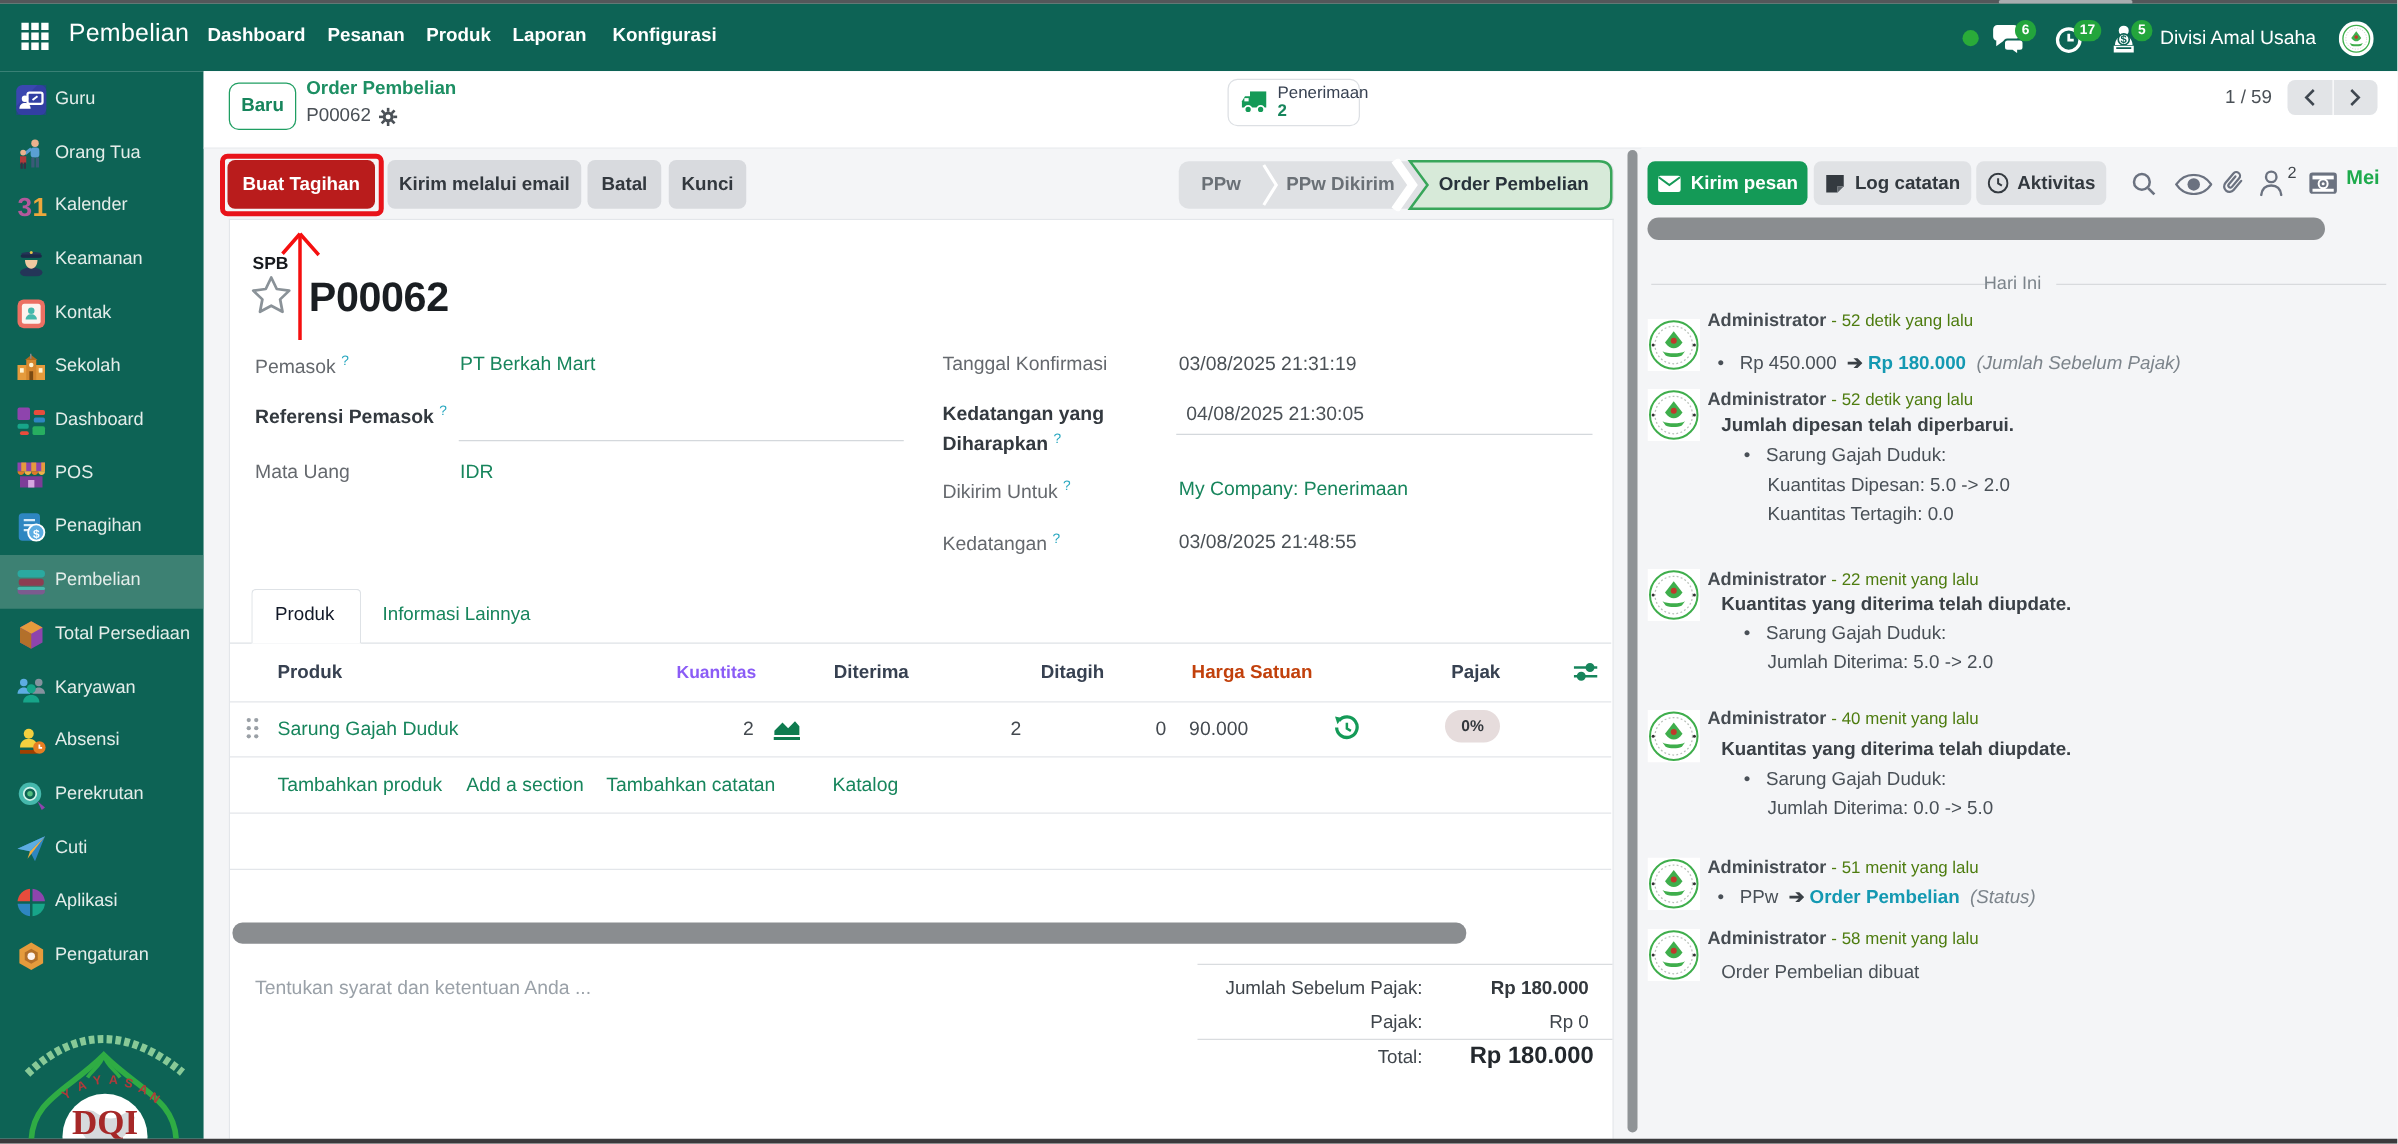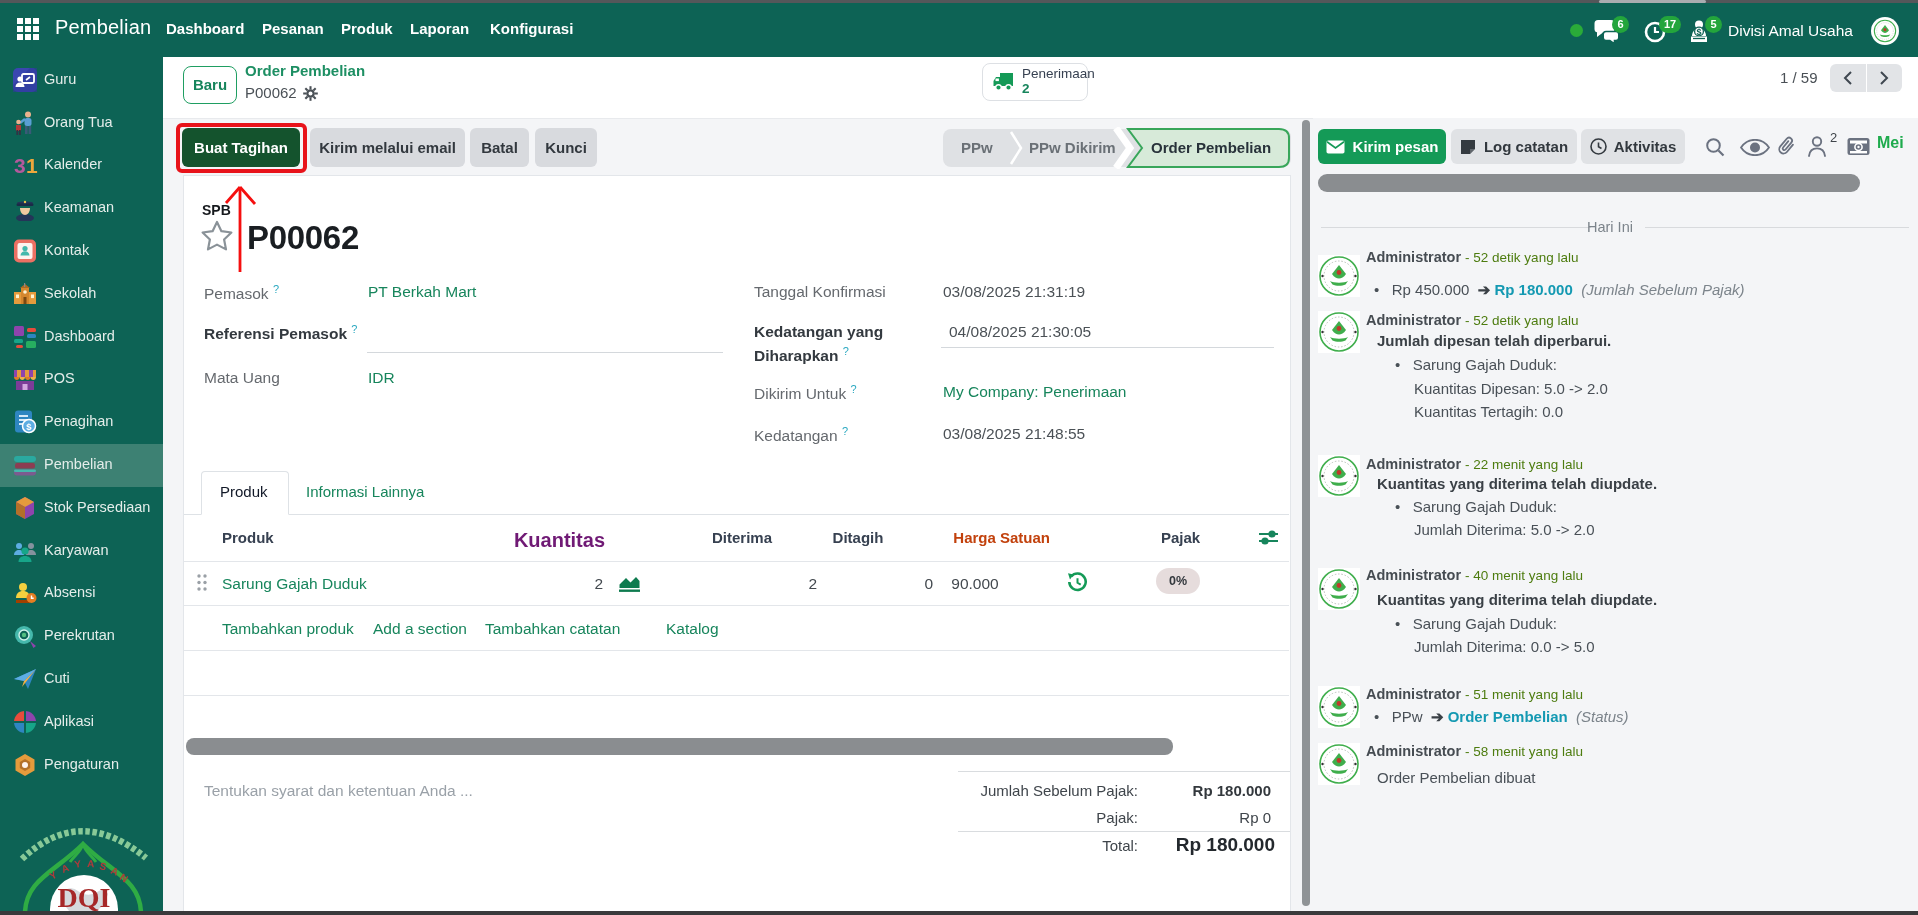--- a/index.html
+++ b/index.html
@@ -202,21 +202,21 @@
           <rect x="2" y="17.6" width="22" height="2.4" rx="1.2" fill="#45b8ac"></rect>
         </svg>
         <div class="stxt">Pembelian</div>
       </div>
 <div class="sitem" style="top:429.8px">
         <svg class="sico" width="26" height="26" viewBox="0 0 26 26">
           <path d="M13 2l9 5v12l-9 5-9-5V7z" fill="#8e44ad"></path>
           <path d="M13 2l9 5-9 5-9-5z" fill="#e59b3c"></path>
           <path d="M13 12v12l-9-5V7z" fill="#b3702a"></path>
         </svg>
-        <div class="stxt">Stok Persediaan</div>
+        <div class="stxt">Total Persediaan</div>
       </div>
 <div class="sitem" style="top:472.6px">
         <svg class="sico" width="26" height="26" viewBox="0 0 26 26">
           <circle cx="7" cy="8" r="3" fill="#5dade2"></circle>
           <path d="M2 17c0-3 2.2-5 5-5s5 2 5 5z" fill="#5dade2"></path>
           <circle cx="19" cy="8" r="3" fill="#85929e"></circle>
           <path d="M14 17c0-3 2.2-5 5-5s5 2 5 5z" fill="#85929e"></path>
           <circle cx="13" cy="13" r="3.6" fill="#17a589"></circle>
           <path d="M6.5 24c0-4 2.8-6 6.5-6s6.5 2 6.5 6z" fill="#17a589"></path>
         </svg>
@@ -320,21 +320,21 @@
 <div class="a" style="left:1667px;top:7px;width:36px;height:28px;background:#e2e4e7;border-radius:6px 0 0 6px"></div>
 <div class="a" style="left:1704px;top:7px;width:35px;height:28px;background:#e2e4e7;border-radius:0 6px 6px 0"></div>
 <svg class="a" style="left:1679px;top:14px" width="12" height="14" viewBox="0 0 12 14">
           <path d="M9 1L3 7l6 6" fill="none" stroke="#3f4750" stroke-width="2"></path>
         </svg>
 <svg class="a" style="left:1715px;top:14px" width="12" height="14" viewBox="0 0 12 14">
           <path d="M3 1l6 6-6 6" fill="none" stroke="#3f4750" stroke-width="2"></path>
         </svg>
 </div>
 <div class="a" style="left:13px;top:66px;width:131px;height:50px;border:4px solid #e8131a;border-radius:6px"></div>
-<div class="btn" style="left:19px;top:71px;width:118px;height:39px;background:#14532d;color:#fff">Buat Tagihan</div>
+<div class="btn" style="left:19px;top:71px;width:118px;height:39px;background:#b91c1c;color:#fff">Buat Tagihan</div>
 <div class="btn btng" style="left:147px;top:71px;width:155px;height:39px">Kirim melalui email</div>
 <div class="btn btng" style="left:307px;top:71px;width:59px;height:39px">Batal</div>
 <div class="btn btng" style="left:372px;top:71px;width:62px;height:39px">Kunci</div>
 <div class="a" style="left:780px;top:72px;width:348px;height:38px;background:#dfe1e4;border-radius:8px"></div>
 <div class="a" style="left:798px;top:82px;font-size:15px;font-weight:600;color:#6a7076">PPw</div>
 <svg class="a" style="left:846px;top:74px" width="16" height="34" viewBox="0 0 16 34">
         <path d="M2 1l10 16L2 33" fill="none" stroke="#fff" stroke-width="2.5"></path>
       </svg>
 <div class="a" style="left:866px;top:82px;font-size:15px;font-weight:600;color:#6a7076">PPw Dikirim</div>
 <svg class="a" style="left:950px;top:70px" width="179" height="42" viewBox="0 0 179 42">
@@ -366,22 +366,22 @@
 <div class="a" style="left:757px;top:171px;width:333px;height:1px;background:#d4d8dc"></div>
 <div class="lbl" style="left:570px;top:207px">Dikirim Untuk <span class="q">?</span></div>
 <div class="gval" style="left:759px;top:207px">My Company: Penerimaan</div>
 <div class="lbl" style="left:570px;top:249px">Kedatangan <span class="q">?</span></div>
 <div class="val" style="left:759px;top:249px">03/08/2025 21:48:55</div>
 <div class="a" style="left:0px;top:338px;width:1105px;height:1px;background:#dee2e6"></div>
 <div class="a" style="left:17px;top:295px;width:88px;height:44px;background:#fff;border:1px solid #dee2e6;border-bottom:1px solid #fff;border-radius:4px 4px 0 0"></div>
 <div class="a" style="left:36px;top:307px;font-size:15px;color:#111827">Produk</div>
 <div class="a" style="left:122px;top:307px;font-size:15px;color:#17855c">Informasi Lainnya</div>
 <div class="a" style="left:38px;top:353px;font-size:15px;font-weight:700;color:#374151">Produk</div>
-<div class="a" style="left:271px;top:353px;width:150px;font-size:20px;font-weight:700;color:#701a75;text-align:right">Kuantitas</div>
-<div class="a" style="left:483px;top:353px;width:150px;font-size:15px;font-weight:700;color:#374151;text-align:center">Diterima</div>
+<div class="a" style="left:271px;top:353px;width:150px;font-size:14px;font-weight:700;color:#8b5cf6;text-align:right">Kuantitas</div>
+<div class="a" style="left:483px;top:353px;width:150px;font-size:15px;font-weight:700;color:#374151;text-align:left">Diterima</div>
 <div class="a" style="left:599px;top:353px;width:150px;font-size:15px;font-weight:700;color:#374151;text-align:center">Ditagih</div>
 <div class="a" style="left:716px;top:353px;width:150px;font-size:15px;font-weight:700;color:#c2410c;text-align:right">Harga Satuan</div>
 <div class="a" style="left:977px;top:353px;font-size:15px;font-weight:700;color:#374151">Pajak</div>
 <svg class="a" style="left:1075px;top:353px" width="19" height="17" viewBox="0 0 19 17">
           <g stroke="#17855c" stroke-width="2">
             <line x1="0" y1="5" x2="19" y2="5"></line>
             <line x1="0" y1="12" x2="19" y2="12"></line>
             <circle cx="13" cy="5" r="2.6" fill="#17855c"></circle>
             <circle cx="6" cy="12" r="2.6" fill="#17855c"></circle>
           </g>

